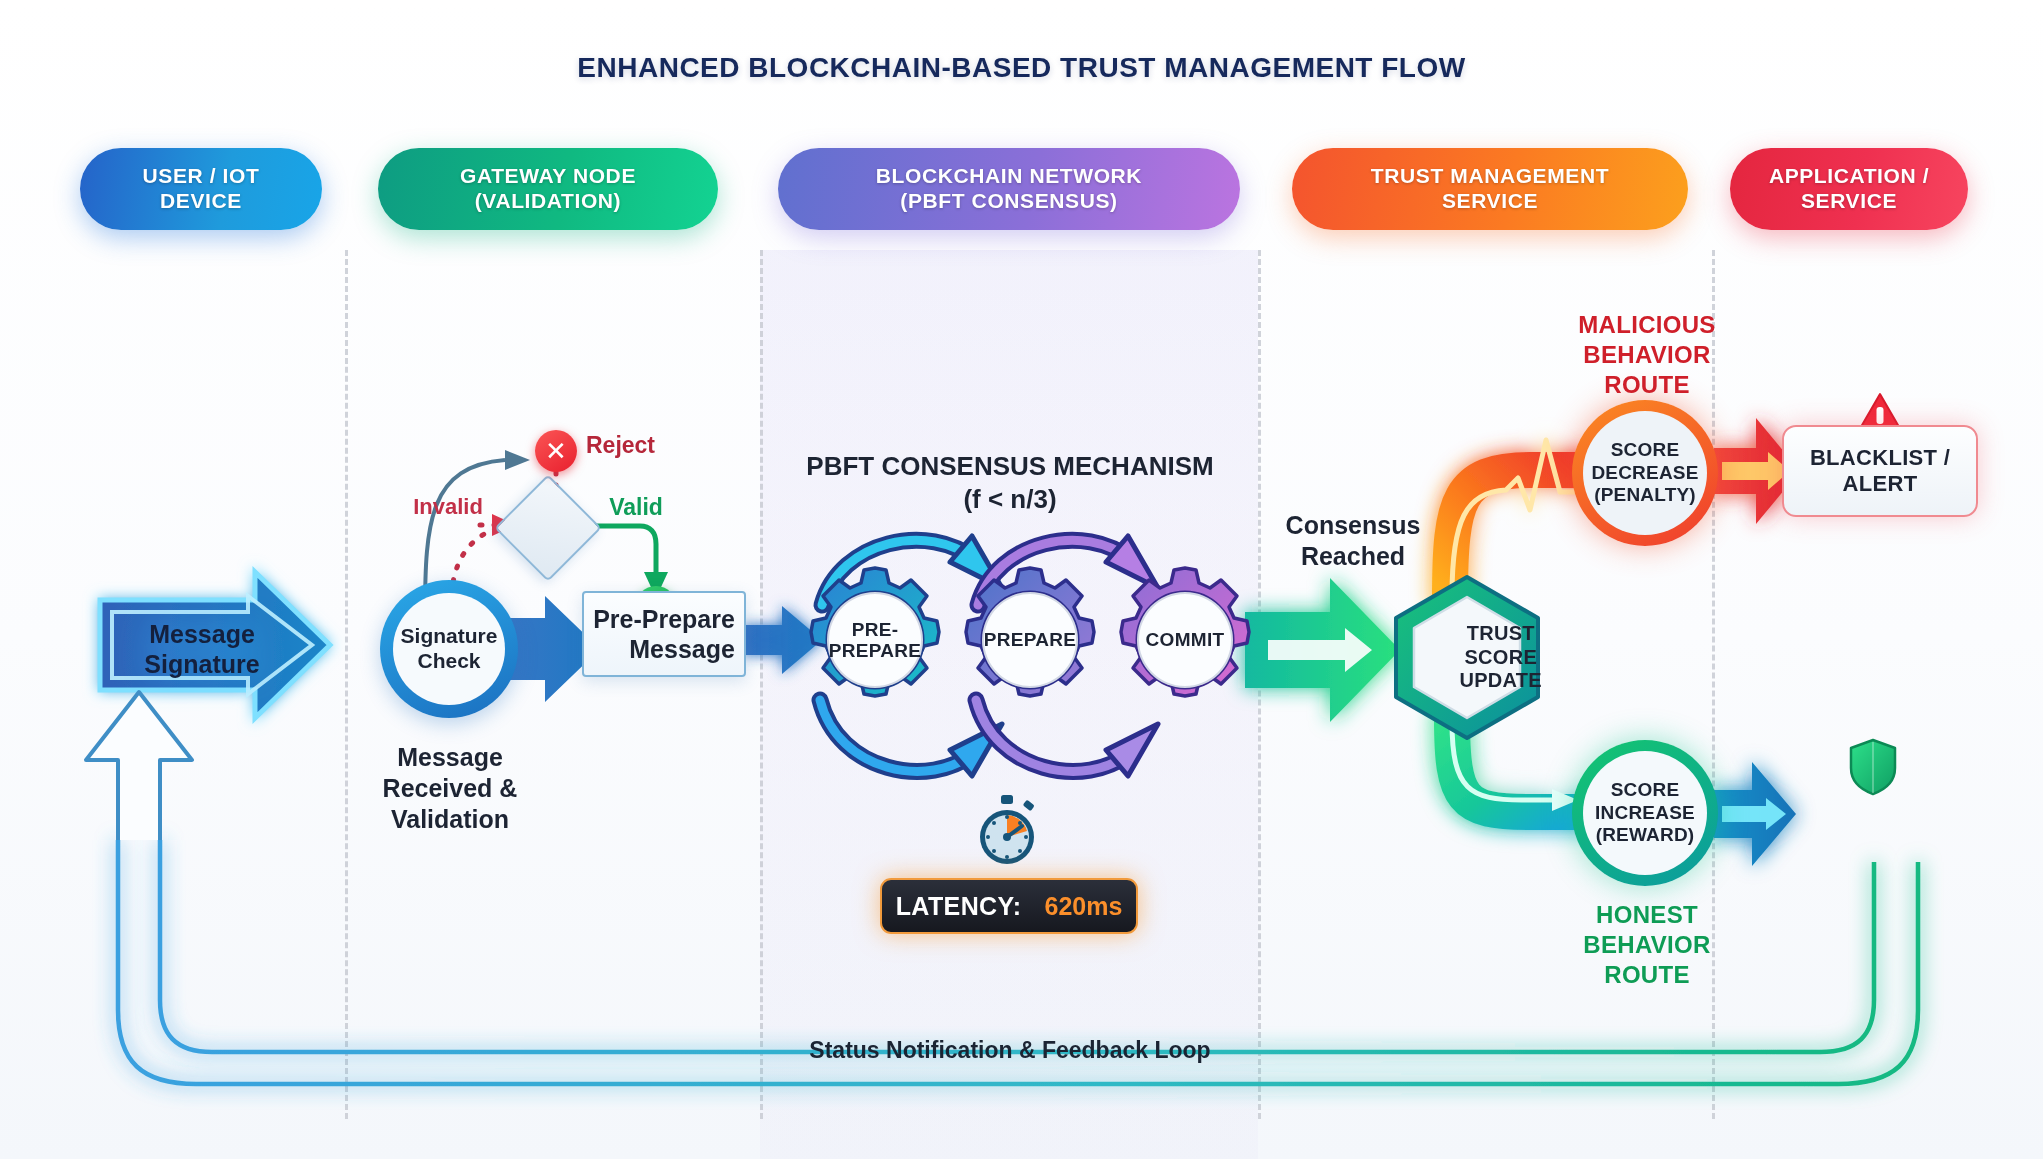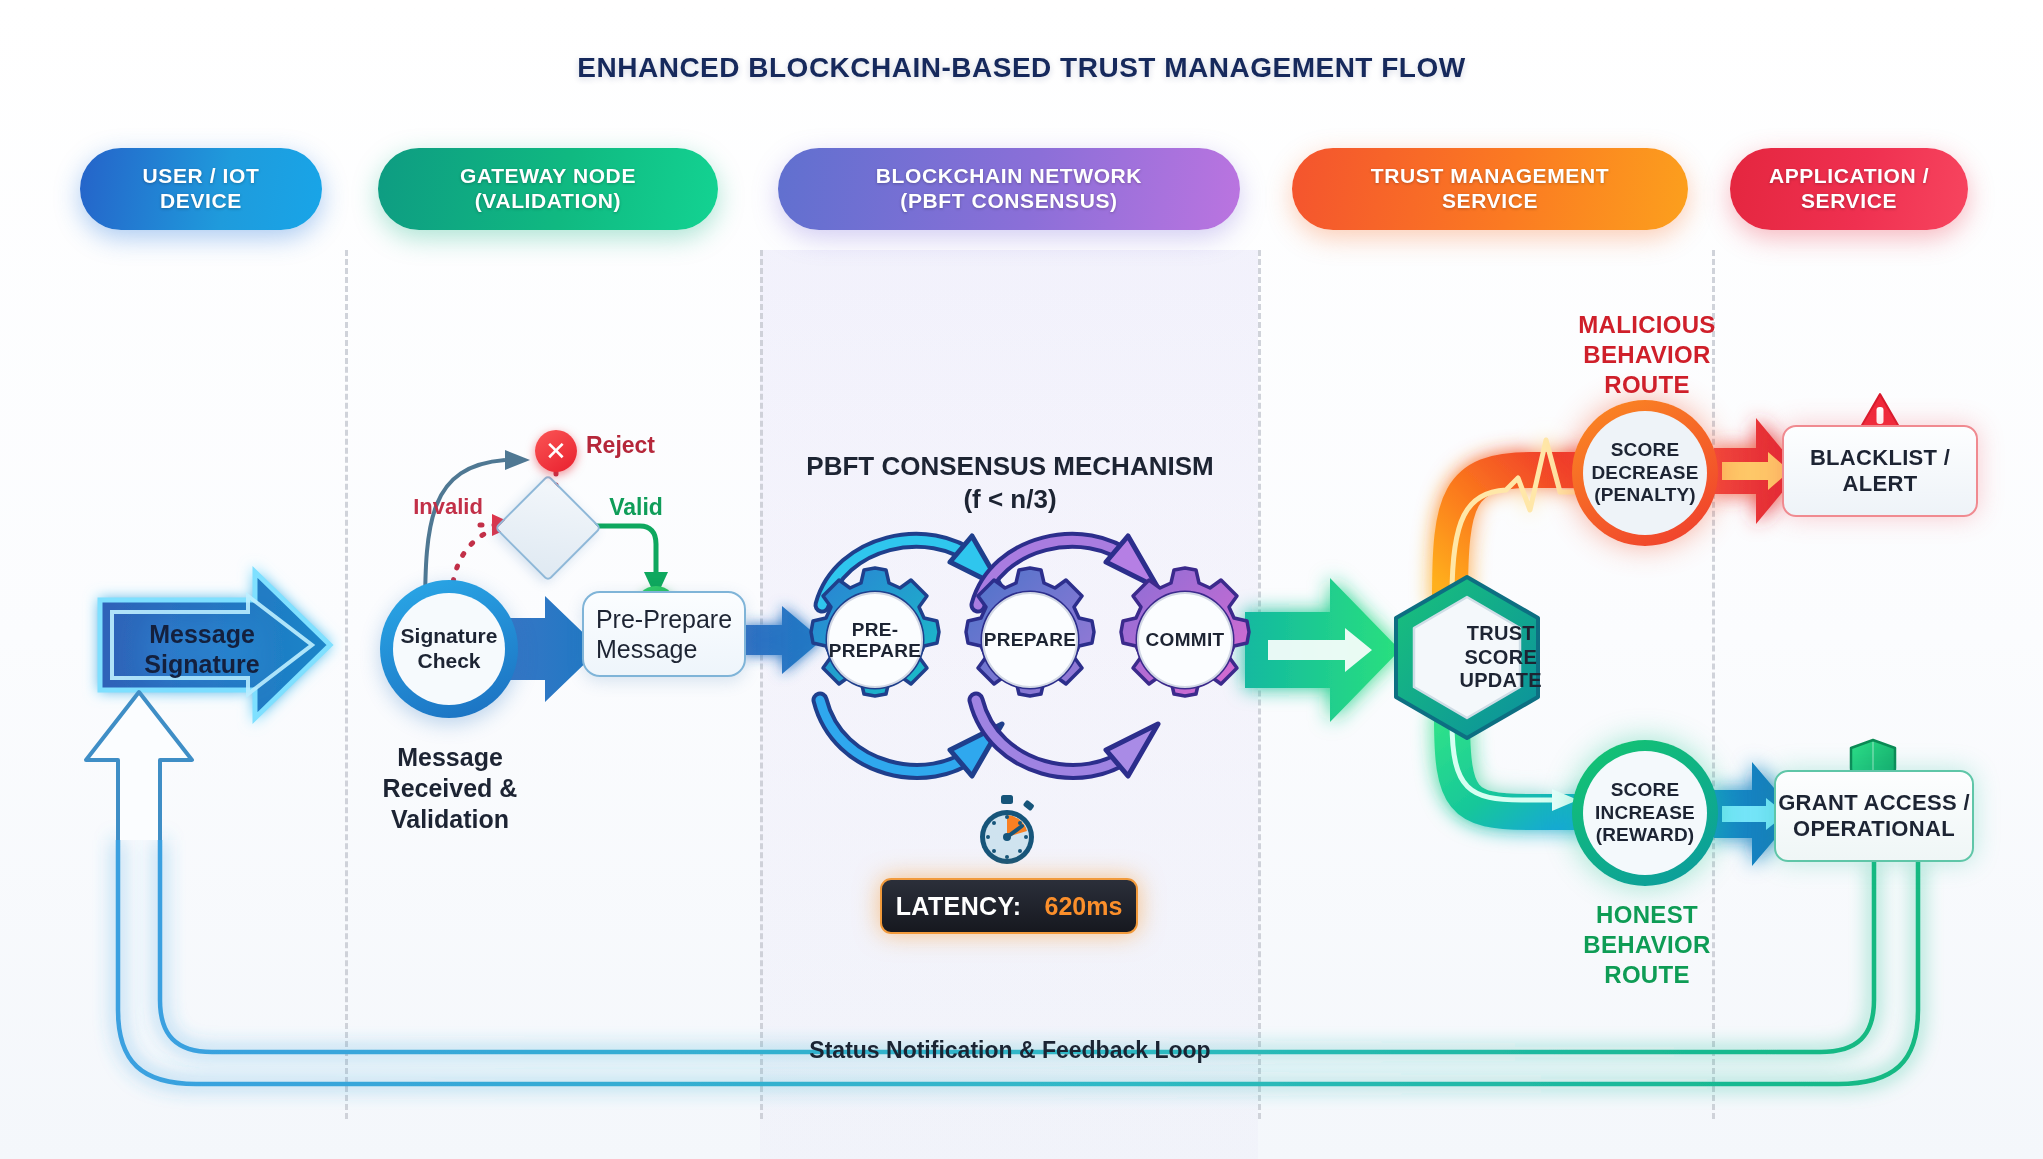--- a/index.html
+++ b/index.html
@@ -59,24 +59,24 @@
     background:
       linear-gradient(#f6fafd,#f6fafd) padding-box,
       linear-gradient(160deg,#2aa9e8,#1b6fc0) border-box;
     box-shadow:0 6px 20px rgba(30,110,190,.28);}
   #sig-check .t{font-size:21px;font-weight:bold;color:#1d2433;line-height:1.18;}
 
   #msg-recv-lbl{left:340px;top:742px;width:220px;font-size:25px;line-height:1.24;}
 
   
   #pre-prep-box{position:absolute;left:582px;top:591px;width:160px;height:82px;
-    border-radius:18px;border:2.5px solid #7fb4d8;
+    border-radius:4px;border:2.5px solid #7fb4d8;
     background:linear-gradient(180deg,#fbfdff,#eef5fb);
-    display:flex;align-items:center;justify-content:center;text-align:left;
-    font-size:25px;font-weight:normal;color:#1d2433;line-height:1.2;
+    display:flex;align-items:center;justify-content:center;text-align:right;
+    font-size:25px;font-weight:bold;color:#1d2433;line-height:1.2;
     box-shadow:0 5px 16px rgba(60,120,180,.18);}
 
   
   #decision{position:absolute;left:510px;top:490px;width:72px;height:72px;
     background:linear-gradient(145deg,#f3f7fb,#dfe9f2);
     border:2.5px solid #8fb8d8;transform:rotate(45deg);border-radius:5px;
     box-shadow:0 4px 12px rgba(60,120,180,.2);}
 
   .badgecirc{position:absolute;border-radius:50%;display:flex;align-items:center;
     justify-content:center;color:#fff;font-weight:bold;}
@@ -443,20 +443,24 @@
         <circle cx="22" cy="28" r="2" fill="#16557a"></circle>
       <path d="M35 42 L50 31" stroke="#16557a" stroke-width="4" stroke-linecap="round"></path>
       <circle cx="35" cy="42" r="4" fill="#16557a"></circle>
     </svg>
   </div>
   <div id="latency-badge">
     <span class="k">LATENCY:</span>
     <span class="v">620ms</span>
   </div>
 
+  <div class="nodetxt" id="consensus-lbl">
+    <span>Consensus</span><br>
+    <span>Reached</span>
+  </div>
 
   <div id="trust-hex">
     <svg viewBox="0 0 150 165" width="150" height="165">
       <defs>
         <linearGradient id="gHex" x1="0" y1="0" x2="1" y2="1">
           <stop offset="0%" stop-color="#19c27a"></stop>
             <stop offset="100%" stop-color="#0b8f9e"></stop>
         </linearGradient>
       </defs>
       <path d="M75 2 L146 43 L146 122 L75 163 L4 122 L4 43 Z" fill="url(#gHex)" stroke="#0d6f82" stroke-width="4" stroke-linejoin="round"></path>
@@ -516,22 +520,16 @@
       <defs>
           <linearGradient id="gShield" x1="0" y1="0" x2="1" y2="1">
         <stop offset="0%" stop-color="#2de08a"></stop>
             <stop offset="100%" stop-color="#0f9e63"></stop>
       </linearGradient>
         </defs>
       <path d="M25 2 L47 10 L47 30 C47 44 36 52 25 56 C14 52 3 44 3 30 L3 10 Z" fill="url(#gShield)" stroke="#0c8a55" stroke-width="2.5" stroke-linejoin="round"></path>
       <path d="M25 4 L25 55" stroke="#ffffff" stroke-width="2" opacity=".28"></path>
     </svg>
   </div>
-  <div class="term" id="grant">
-    <div>
-      <span>GRANT ACCESS /</span><br>
-      <span>OPERATIONAL</span>
-    </div>
-  </div>
 
   <div class="nodetxt" id="feedback-lbl">Status Notification &amp; Feedback Loop</div>
 
 </div>
 
 </body></html>

